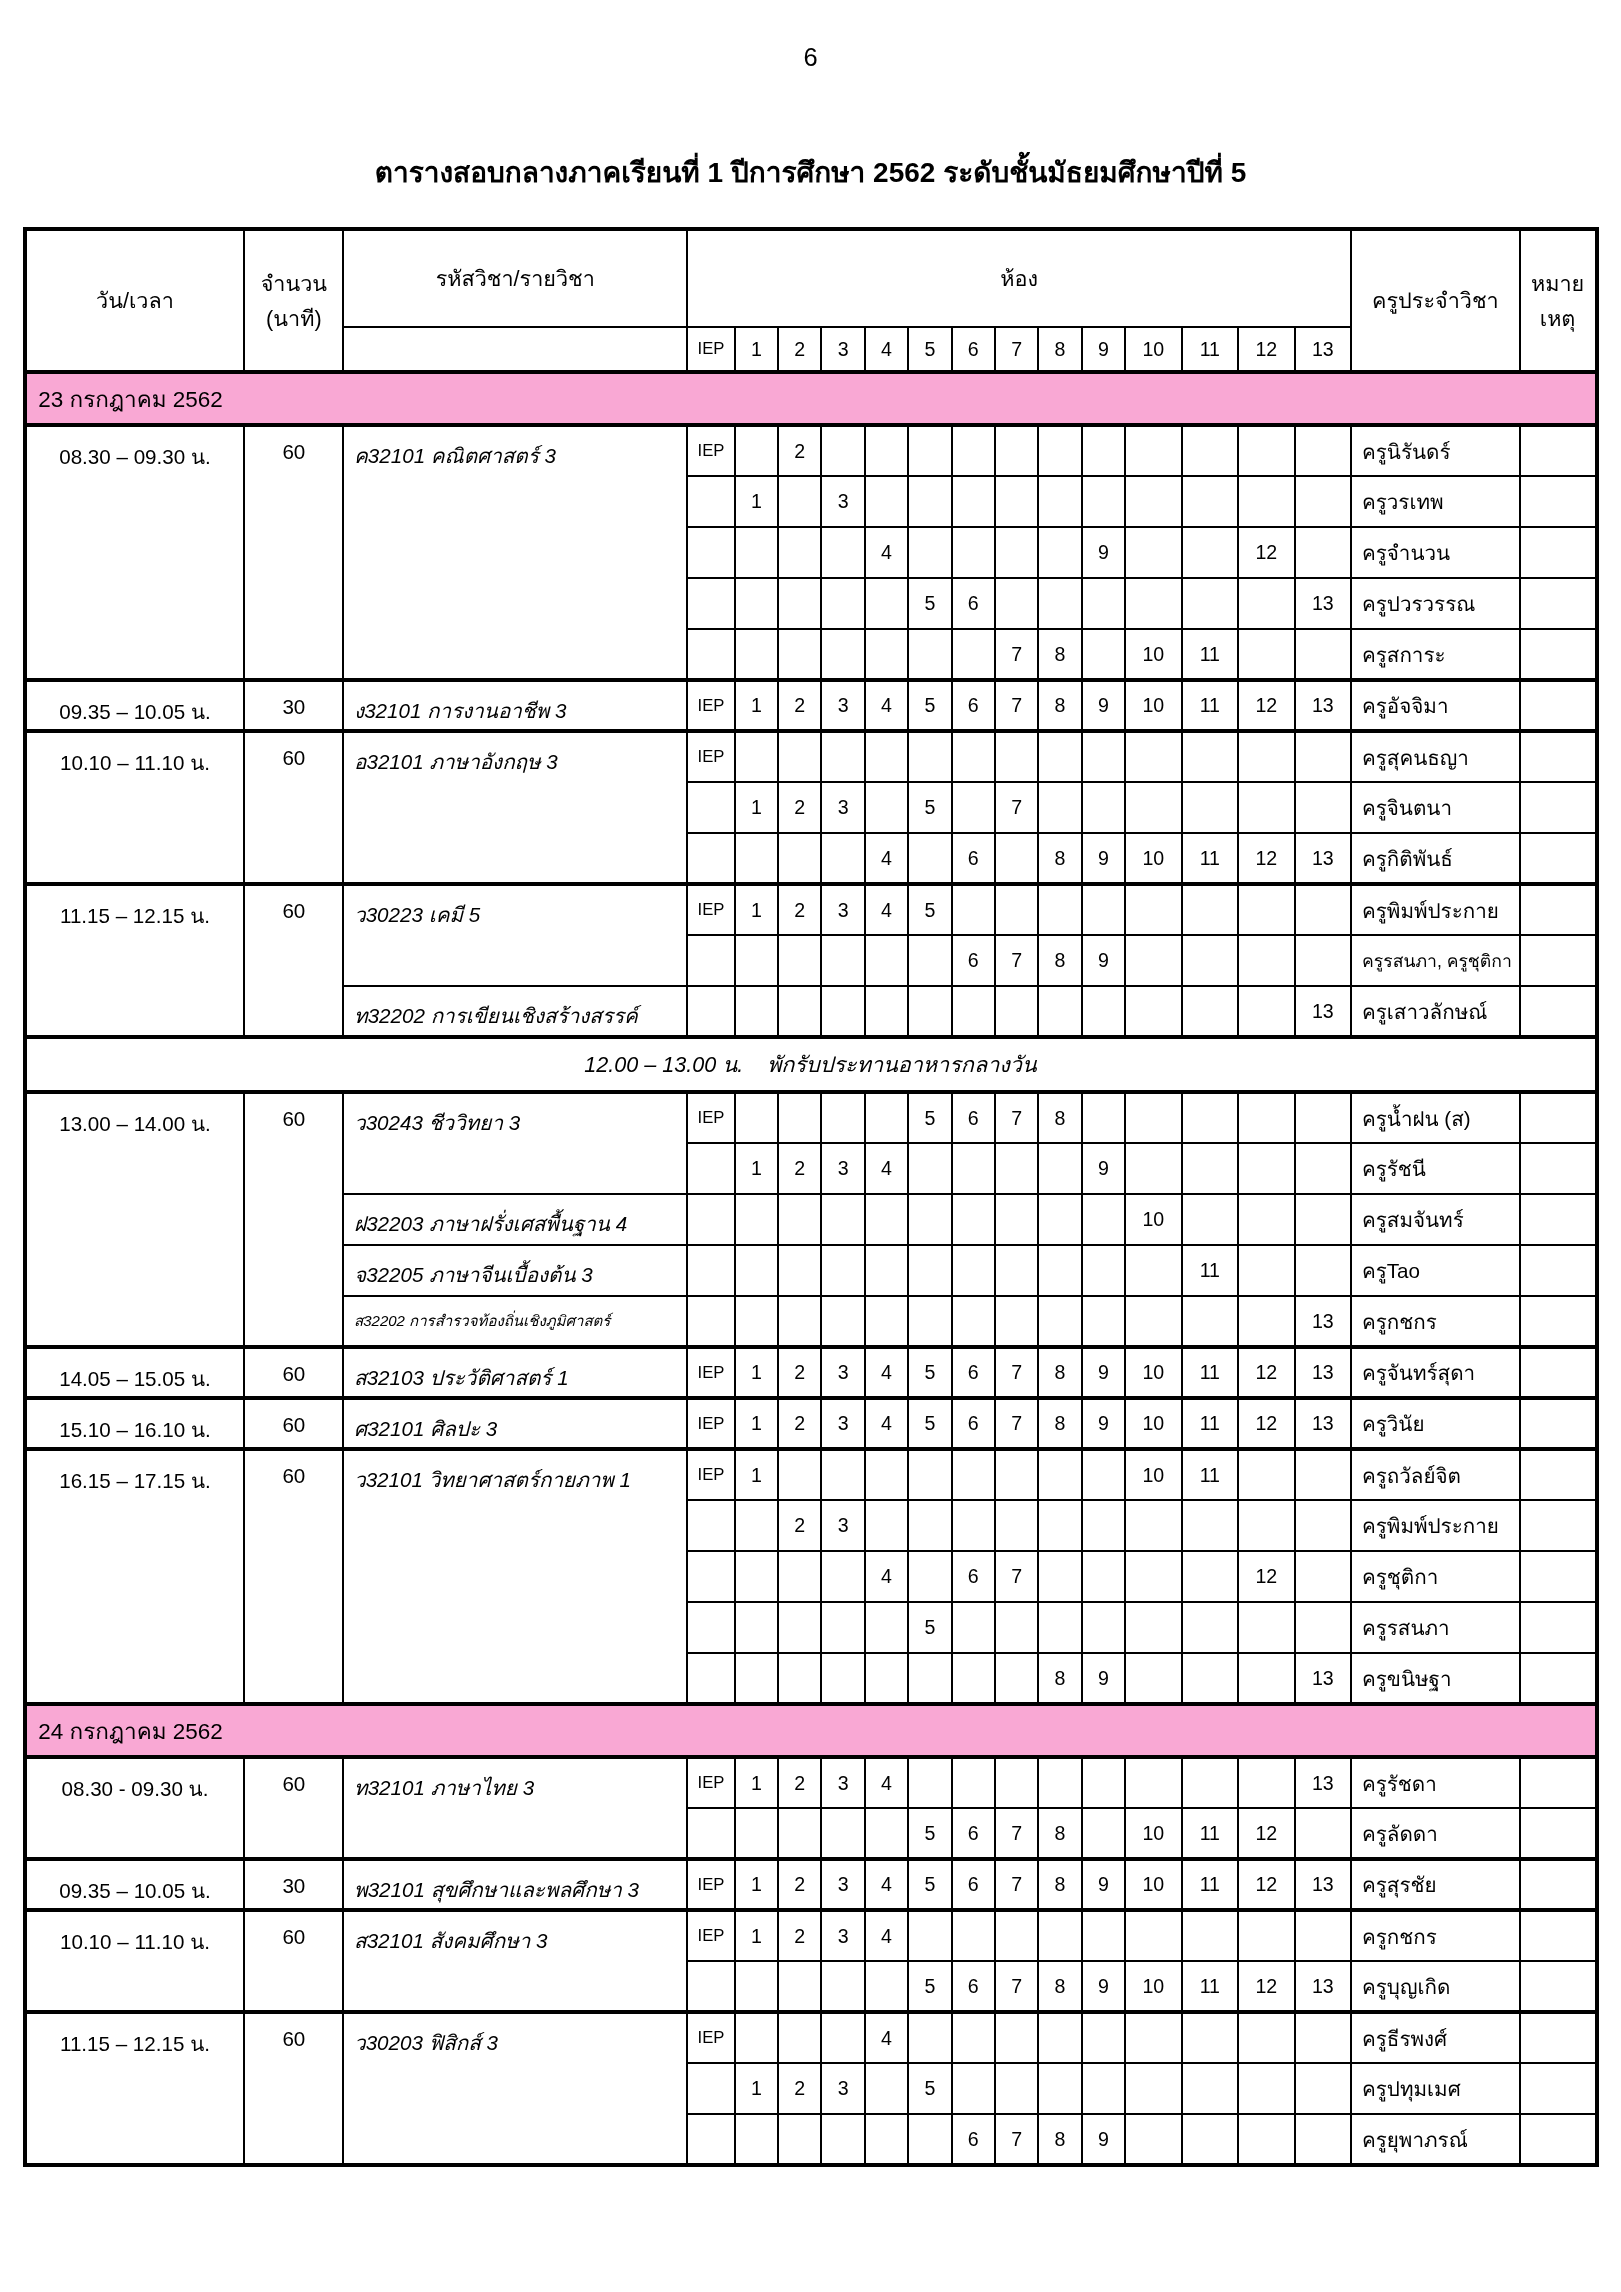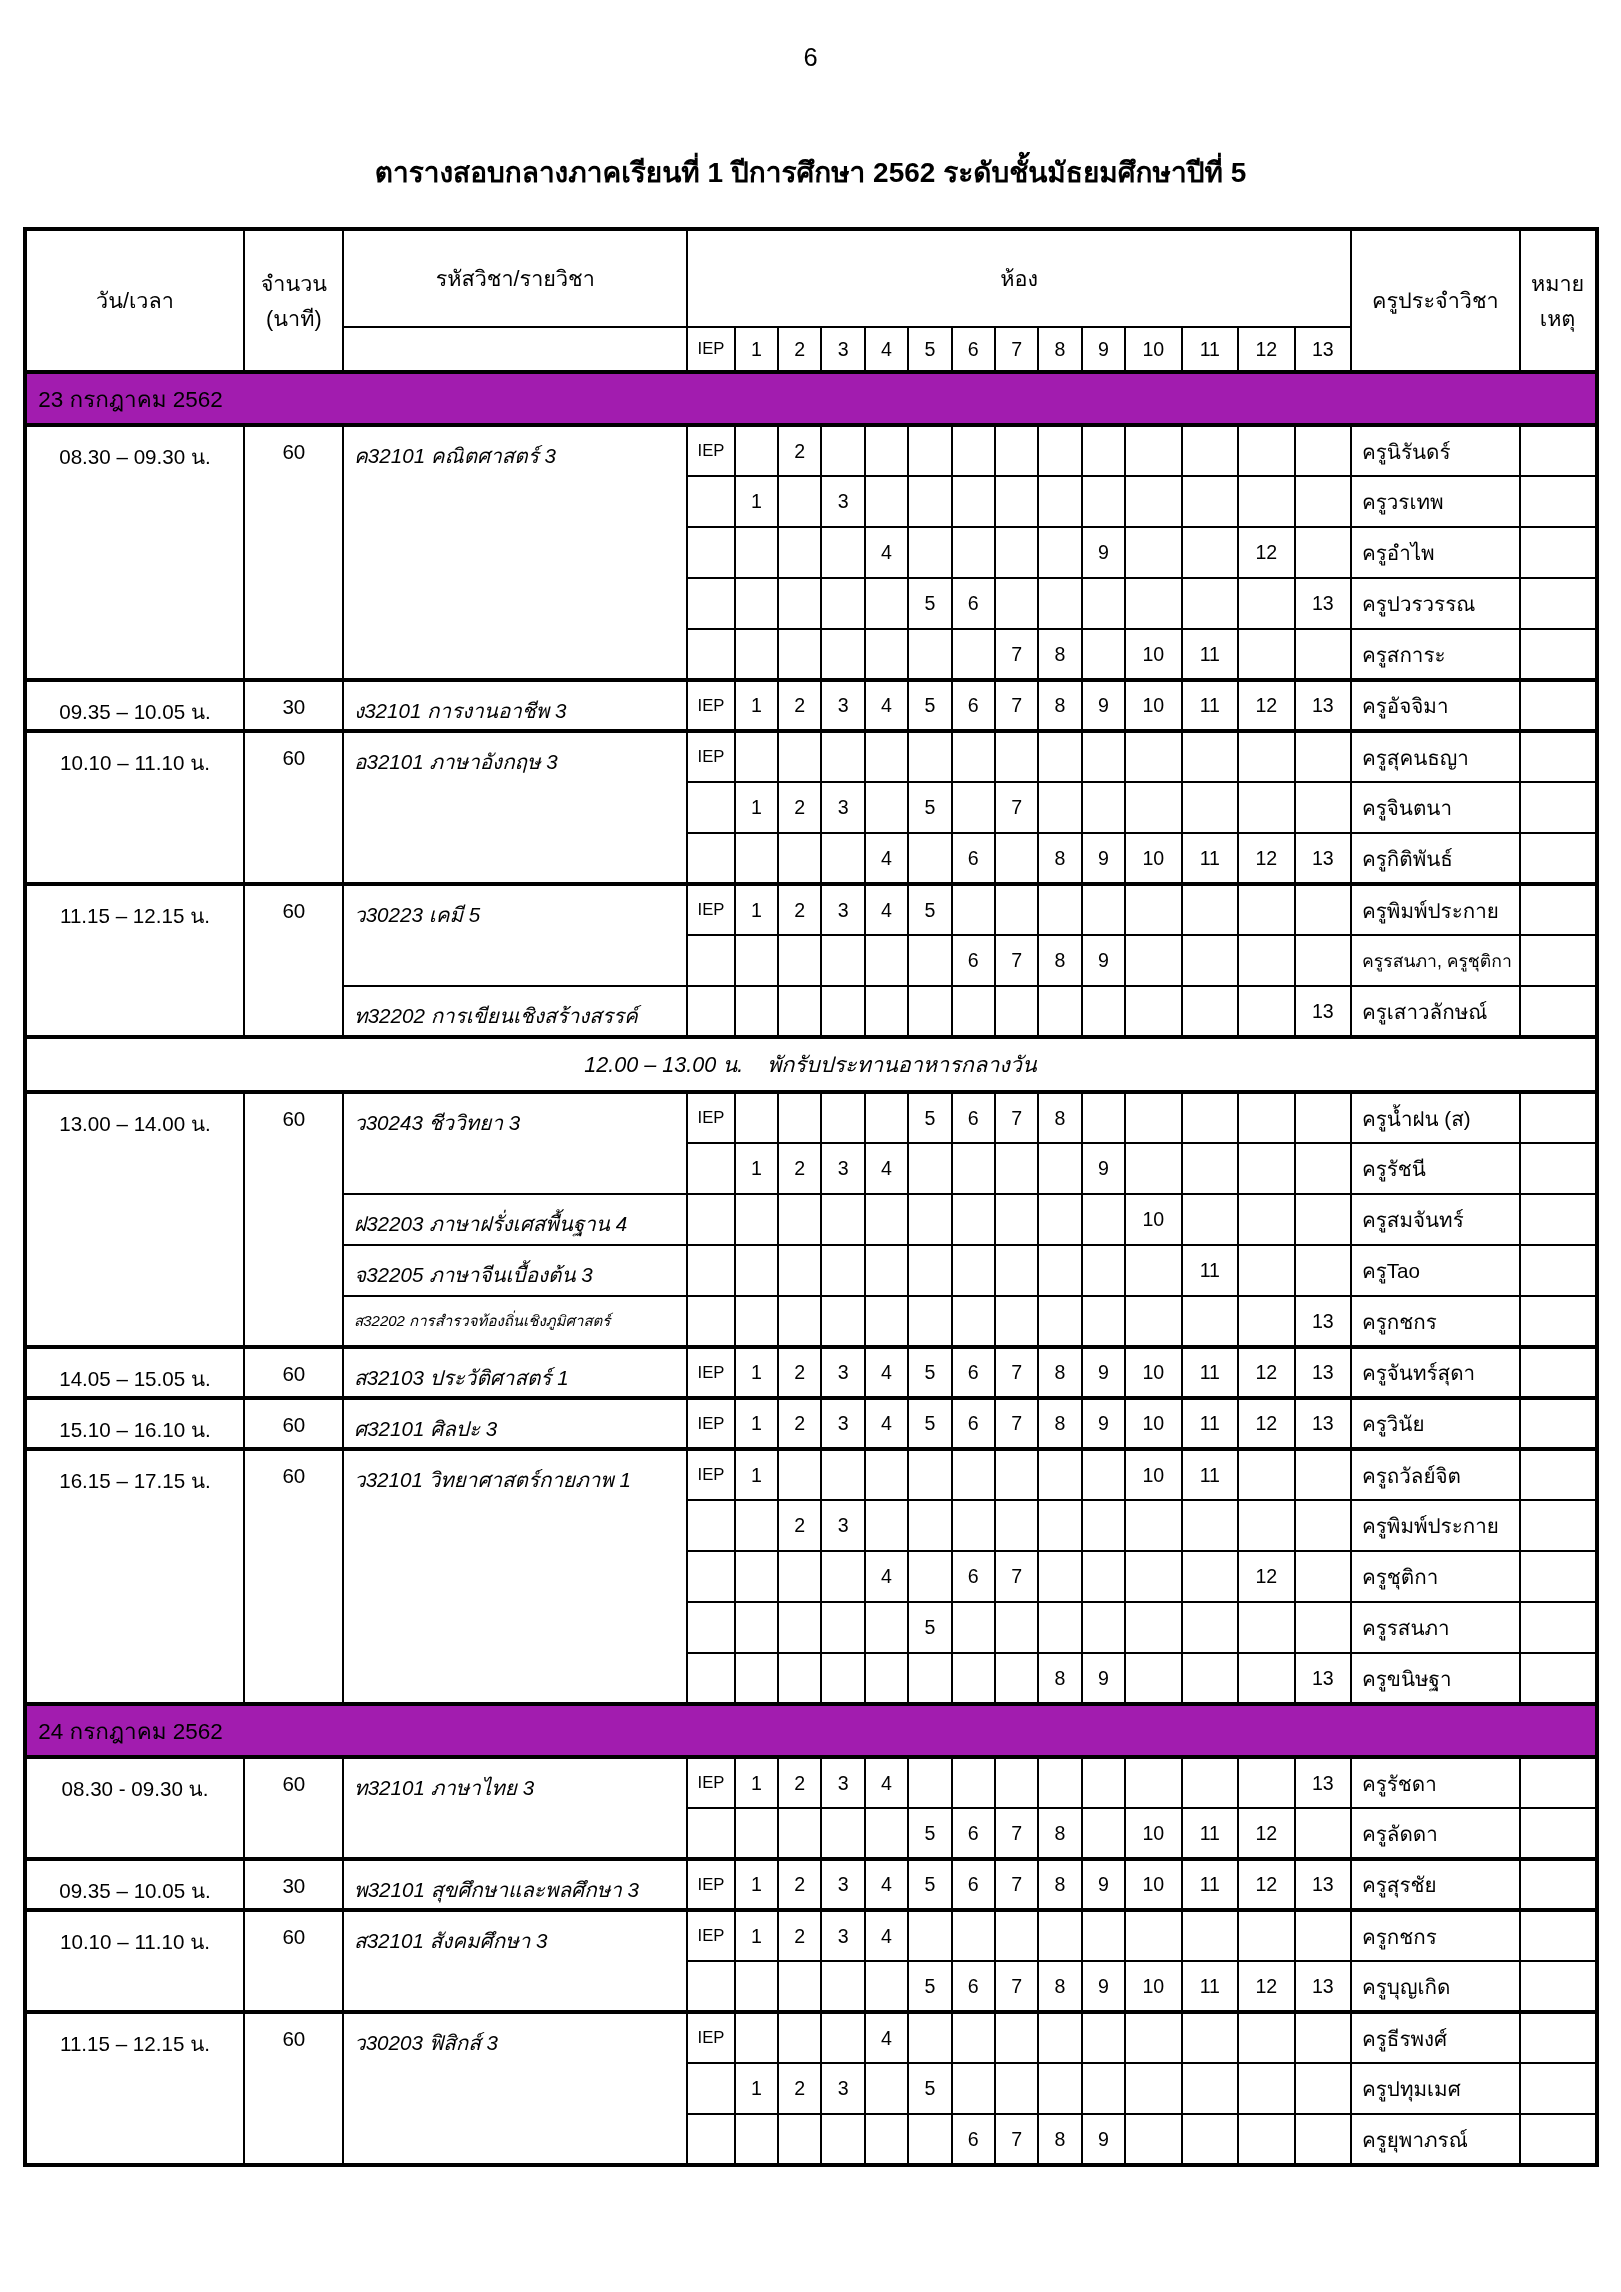--- a/index.html
+++ b/index.html
@@ -24,21 +24,21 @@
   tbody tr.break{height:55px;}
   tbody tr.block-start > td, tbody tr.banner > td, tbody tr.break > td{border-top-width:4.9px;}
   tbody tr.subrow > td{border-top-width:2.9px;}
   .hl{border-left-width:2.9px !important;}
   td.time{font-size:20.6px;text-align:center;vertical-align:top;padding-top:12.7px;white-space:nowrap;margin-left:37px;}
   td.duration{font-size:20.6px;text-align:center;vertical-align:top;padding-top:12.7px;}
   td.subject{font-size:20.6px;text-align:left;vertical-align:top;padding:11.8px 5.9px 0 9.8px;white-space:nowrap;font-style:italic;}
   td.teacher{font-size:20.6px;text-align:left;vertical-align:middle;padding:0 3.9px 0 9.8px;white-space:nowrap;}
   td.room{font-size:19.6px;text-align:center;vertical-align:middle;}
   td.room.iep{font-size:16.7px;}
-  td.banner-cell{background:#a21caf;font-size:22.5px;text-align:left;vertical-align:middle;padding-left:11.8px;}
+  td.banner-cell{background:#f9a8d4;font-size:22.5px;text-align:left;vertical-align:middle;padding-left:11.8px;}
   td.break-cell{font-style:italic;font-size:21.6px;text-align:center;vertical-align:middle;margin-left:28px;}
   .fit{white-space:nowrap;}
 </style>
 </head>
 <body>
 
 <div class="page-number">6</div>
 <div class="doc-title">ตารางสอบกลางภาคเรียนที่ 1 ปีการศึกษา 2562 ระดับชั้นมัธยมศึกษาปีที่ 5</div>
 
 <table class="schedule">
@@ -147,21 +147,21 @@
         <td class="room">4</td>
         <td class="room hl"></td>
         <td class="room"></td>
         <td class="room"></td>
         <td class="room"></td>
         <td class="room">9</td>
         <td class="room hl"></td>
         <td class="room"></td>
         <td class="room">12</td>
         <td class="room"></td>
-        <td class="teacher fit">ครูอำไพ</td>
+        <td class="teacher fit">ครูจำนวน</td>
         <td class="note"></td>
       </tr>
       <tr class="subrow">
         <td class="room iep hl"></td>
         <td class="room"></td>
         <td class="room"></td>
         <td class="room"></td>
         <td class="room"></td>
         <td class="room hl">5</td>
         <td class="room">6</td>

